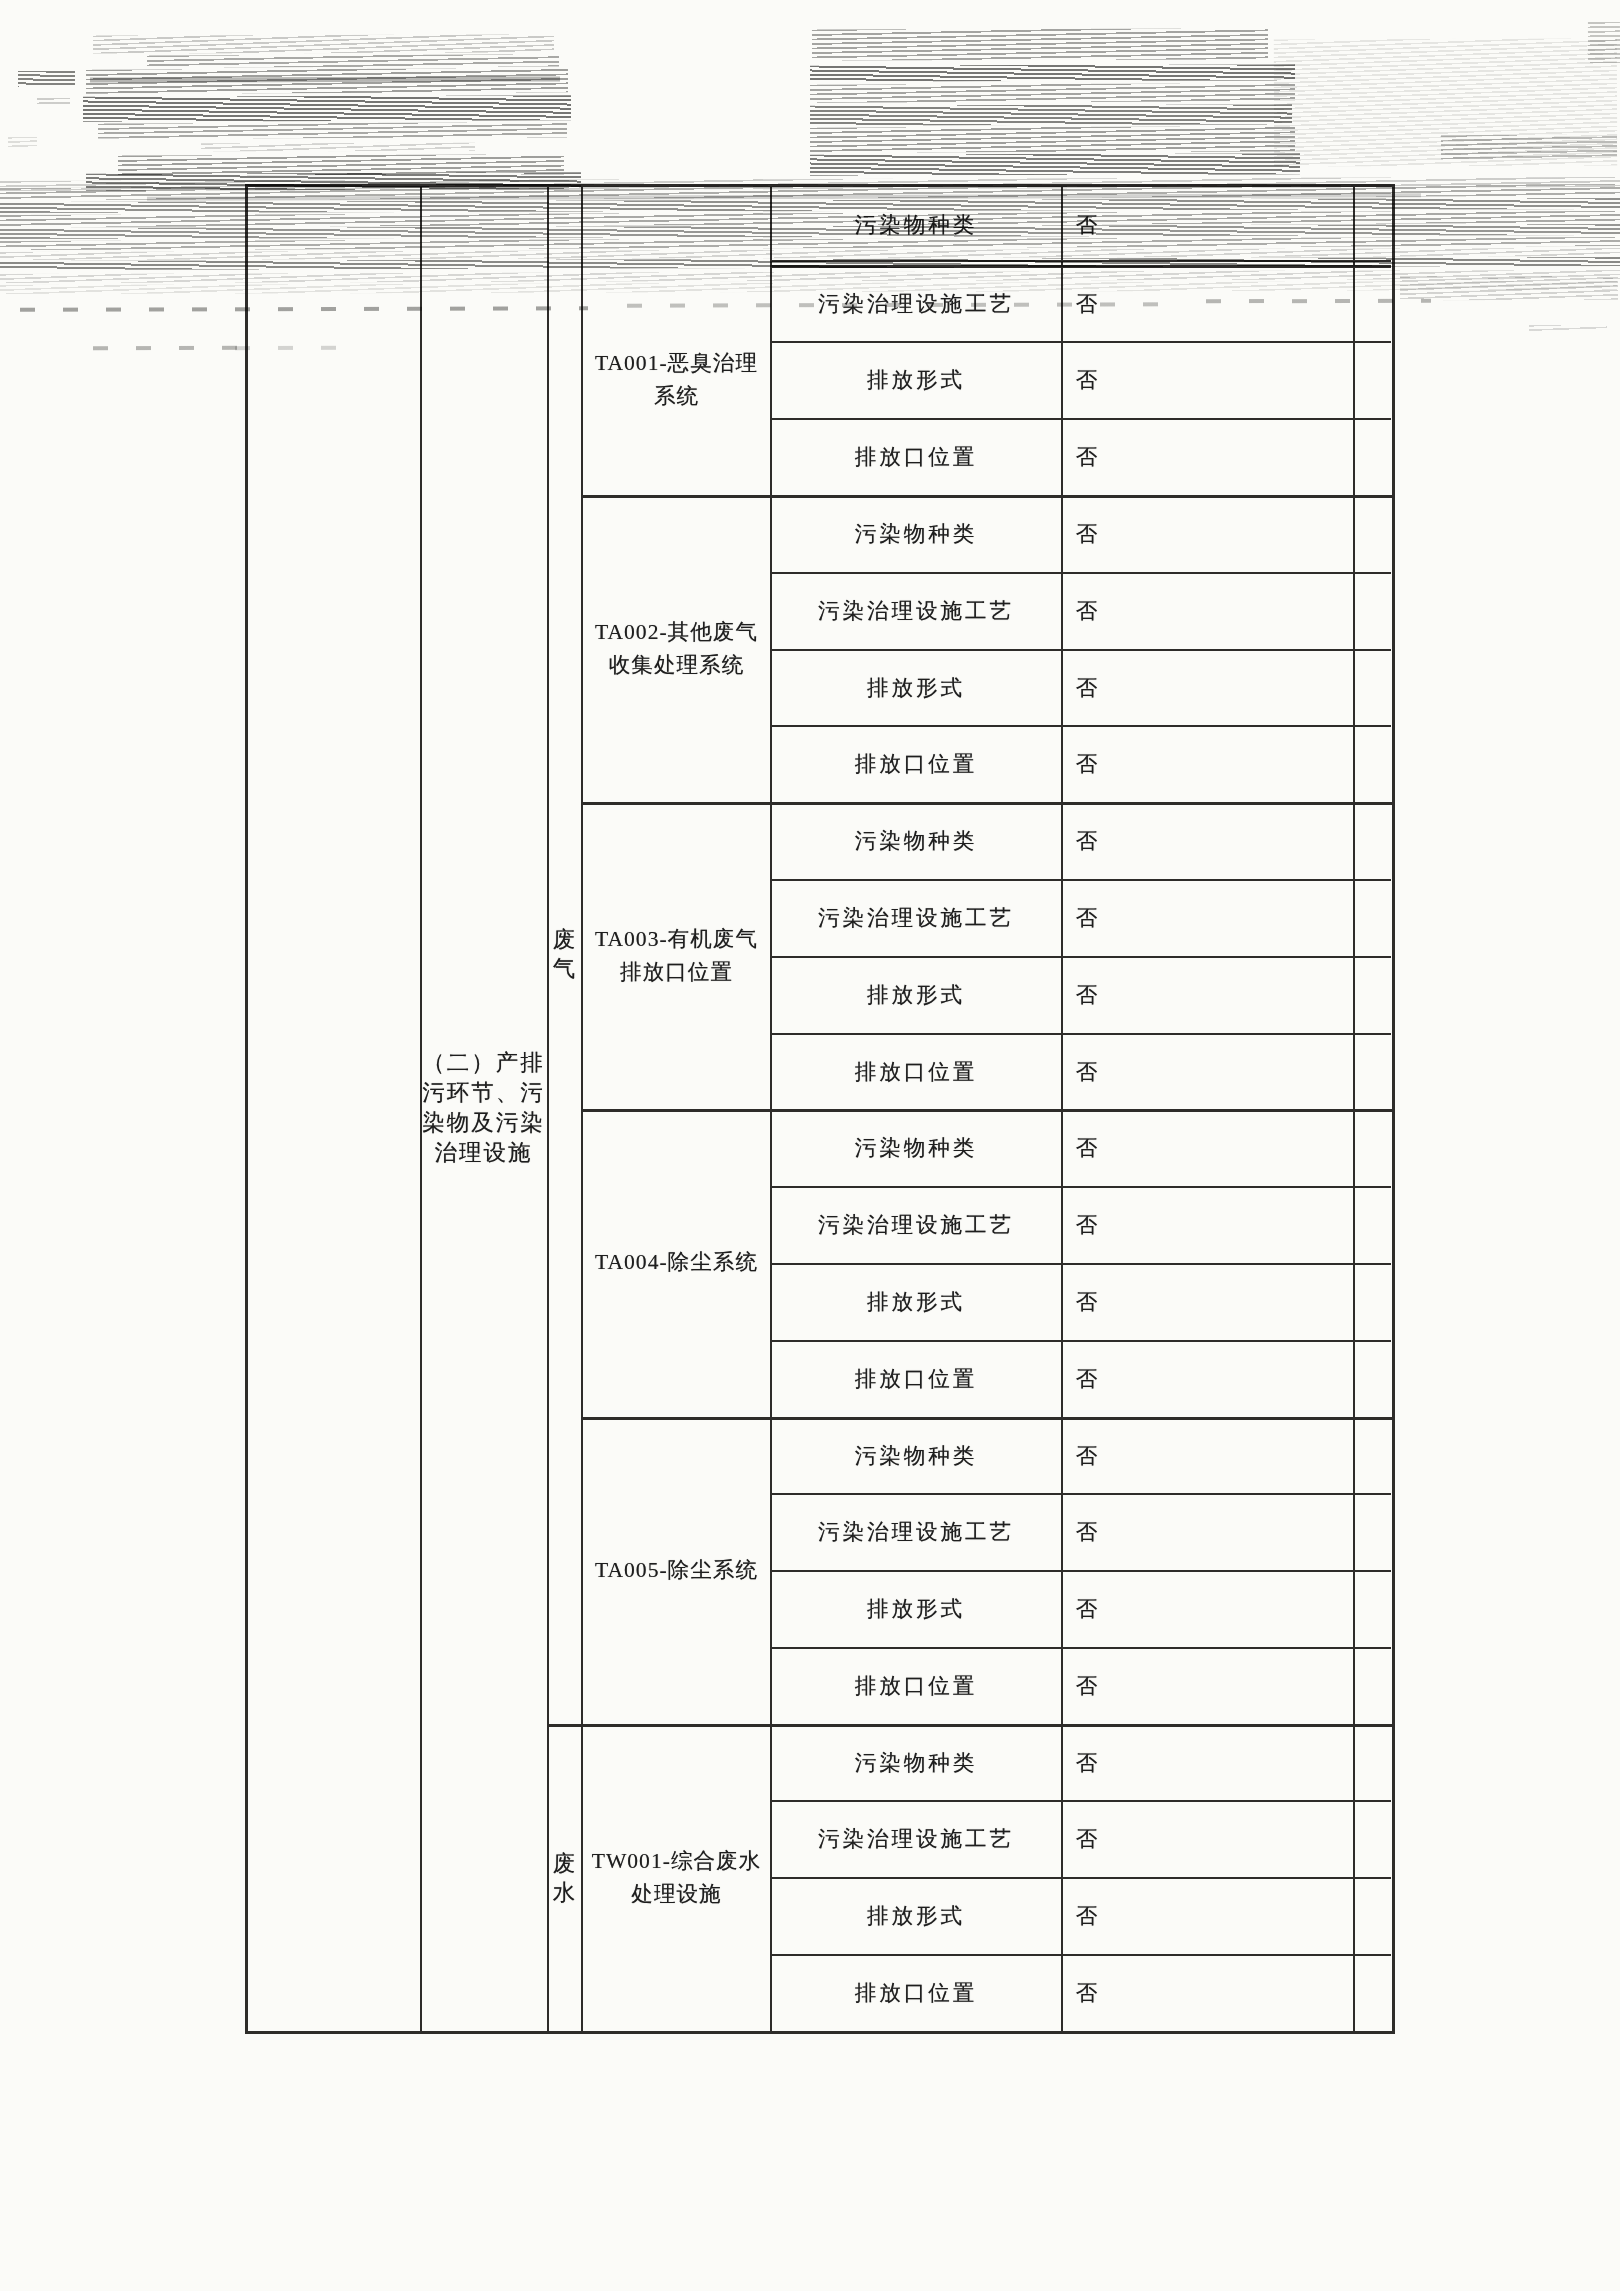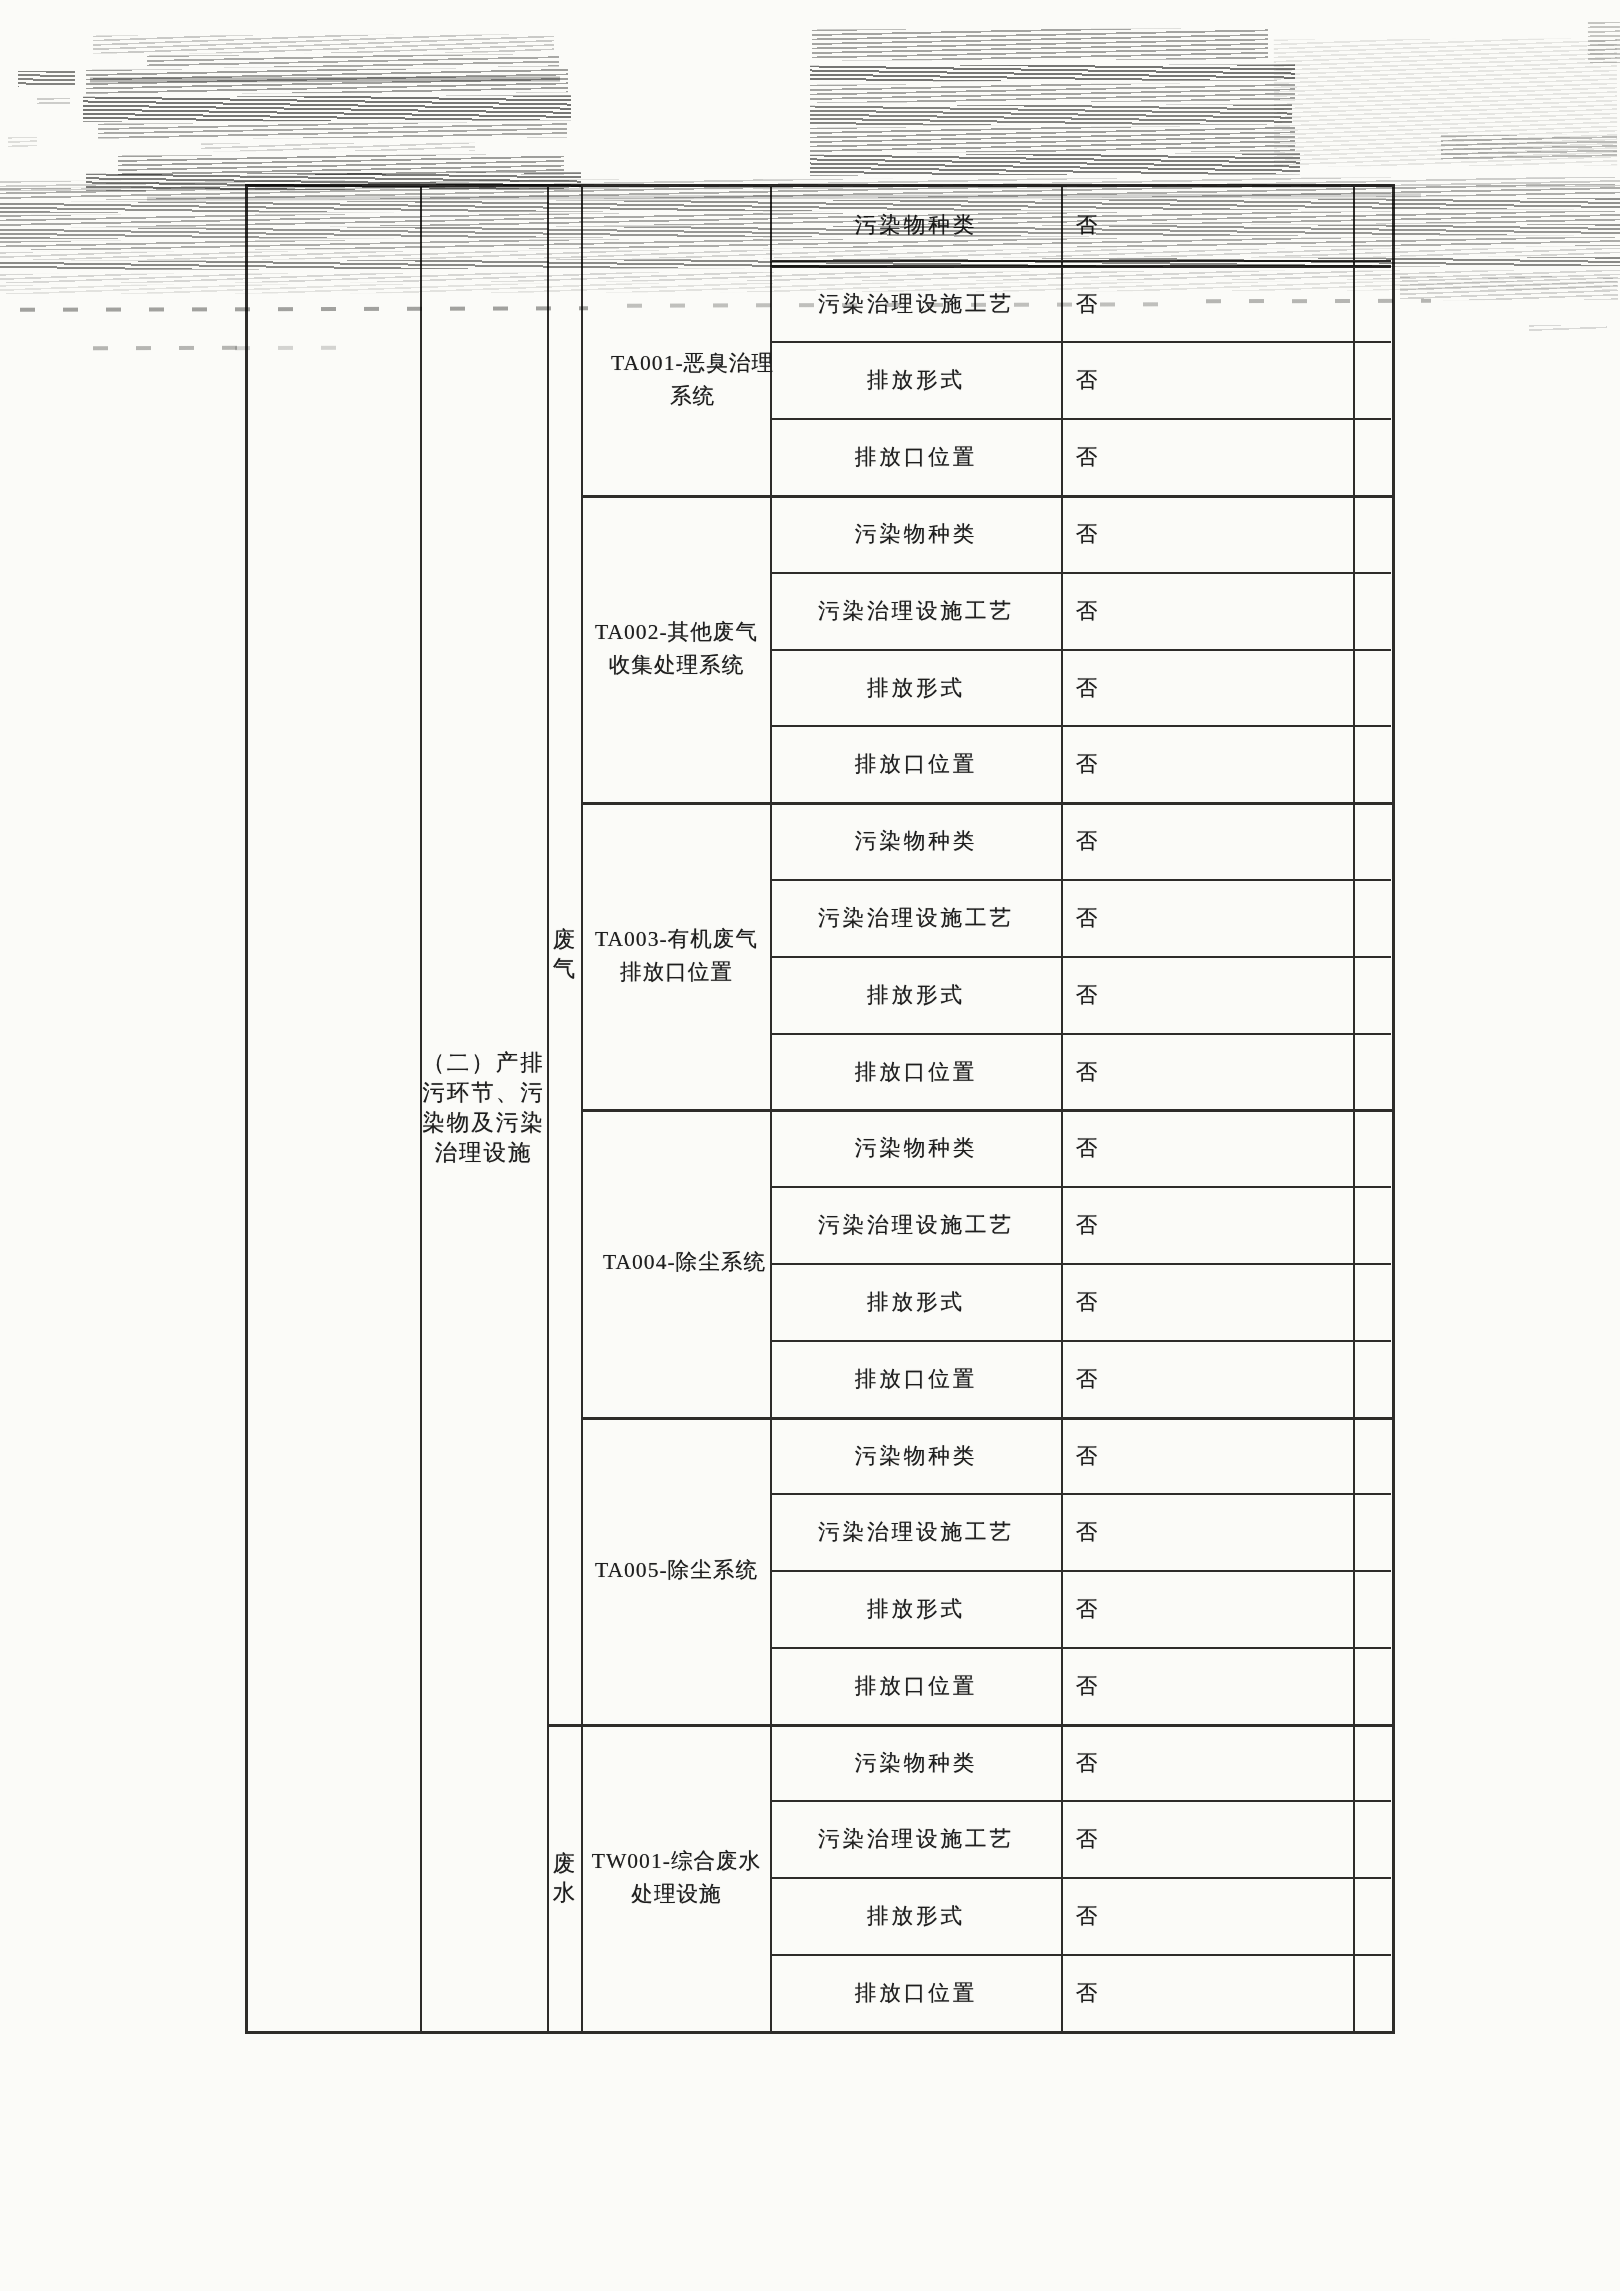--- a/index.html
+++ b/index.html
@@ -69,21 +69,21 @@
       <div class="hline" style="left: 770px; top: 1263px; width: 621px; height: 2px;"></div>
       <div class="hline" style="left: 770px; top: 1340px; width: 621px; height: 2px;"></div>
       <div class="hline" style="left: 581px; top: 1417px; width: 811px; height: 2.9px;"></div>
       <div class="hline" style="left: 770px; top: 1493px; width: 621px; height: 2px;"></div>
       <div class="hline" style="left: 770px; top: 1570px; width: 621px; height: 2px;"></div>
       <div class="hline" style="left: 770px; top: 1647px; width: 621px; height: 2px;"></div>
       <div class="hline" style="left: 547px; top: 1724px; width: 845px; height: 2.9px;"></div>
       <div class="hline" style="left: 770px; top: 1800px; width: 621px; height: 2px;"></div>
       <div class="hline" style="left: 770px; top: 1877px; width: 621px; height: 2px;"></div>
       <div class="hline" style="left: 770px; top: 1954px; width: 621px; height: 2px;"></div>
-      <div class="cell system-name pre" style="left: 599px; top: 265px; width: 187px; height: 230px;">TA001-恶臭治理
+      <div class="cell system-name pre" style="left: 583px; top: 265px; width: 187px; height: 230px;">TA001-恶臭治理
 系统</div>
       <div class="cell field-label" style="left: 772px; top: 184px; width: 288px; height: 80px;">污染物种类</div>
       <div class="cell value-cell" style="left: 1062px; top: 184px; width: 290px; height: 80px;">否</div>
       <div class="cell field-label" style="left: 772px; top: 265px; width: 288px; height: 77px;">污染治理设施工艺</div>
       <div class="cell value-cell" style="left: 1062px; top: 265px; width: 290px; height: 77px;">否</div>
       <div class="cell field-label" style="left: 772px; top: 341px; width: 288px; height: 77px;">排放形式</div>
       <div class="cell value-cell" style="left: 1062px; top: 341px; width: 290px; height: 77px;">否</div>
       <div class="cell field-label" style="left: 772px; top: 418px; width: 288px; height: 77px;">排放口位置</div>
       <div class="cell value-cell" style="left: 1062px; top: 418px; width: 290px; height: 77px;">否</div>
       <div class="cell system-name pre" style="left: 583px; top: 495px; width: 187px; height: 307px;">TA002-其他废气
@@ -99,21 +99,21 @@
       <div class="cell system-name pre" style="left: 583px; top: 802px; width: 187px; height: 307px;">TA003-有机废气
 排放口位置</div>
       <div class="cell field-label" style="left: 772px; top: 802px; width: 288px; height: 77px;">污染物种类</div>
       <div class="cell value-cell" style="left: 1062px; top: 802px; width: 290px; height: 77px;">否</div>
       <div class="cell field-label" style="left: 772px; top: 879px; width: 288px; height: 77px;">污染治理设施工艺</div>
       <div class="cell value-cell" style="left: 1062px; top: 879px; width: 290px; height: 77px;">否</div>
       <div class="cell field-label" style="left: 772px; top: 956px; width: 288px; height: 77px;">排放形式</div>
       <div class="cell value-cell" style="left: 1062px; top: 956px; width: 290px; height: 77px;">否</div>
       <div class="cell field-label" style="left: 772px; top: 1033px; width: 288px; height: 77px;">排放口位置</div>
       <div class="cell value-cell" style="left: 1062px; top: 1033px; width: 290px; height: 77px;">否</div>
-      <div class="cell system-name pre" style="left: 583px; top: 1109px; width: 187px; height: 307px; padding-left: 8px;">TA004-除尘系统</div>
+      <div class="cell system-name pre" style="left: 583px; top: 1109px; width: 187px; height: 307px;">TA004-除尘系统</div>
       <div class="cell field-label" style="left: 772px; top: 1109px; width: 288px; height: 77px;">污染物种类</div>
       <div class="cell value-cell" style="left: 1062px; top: 1109px; width: 290px; height: 77px;">否</div>
       <div class="cell field-label" style="left: 772px; top: 1186px; width: 288px; height: 77px;">污染治理设施工艺</div>
       <div class="cell value-cell" style="left: 1062px; top: 1186px; width: 290px; height: 77px;">否</div>
       <div class="cell field-label" style="left: 772px; top: 1263px; width: 288px; height: 77px;">排放形式</div>
       <div class="cell value-cell" style="left: 1062px; top: 1263px; width: 290px; height: 77px;">否</div>
       <div class="cell field-label" style="left: 772px; top: 1340px; width: 288px; height: 77px;">排放口位置</div>
       <div class="cell value-cell" style="left: 1062px; top: 1340px; width: 290px; height: 77px;">否</div>
       <div class="cell system-name pre" style="left: 583px; top: 1417px; width: 187px; height: 307px;">TA005-除尘系统</div>
       <div class="cell field-label" style="left: 772px; top: 1417px; width: 288px; height: 77px;">污染物种类</div>

